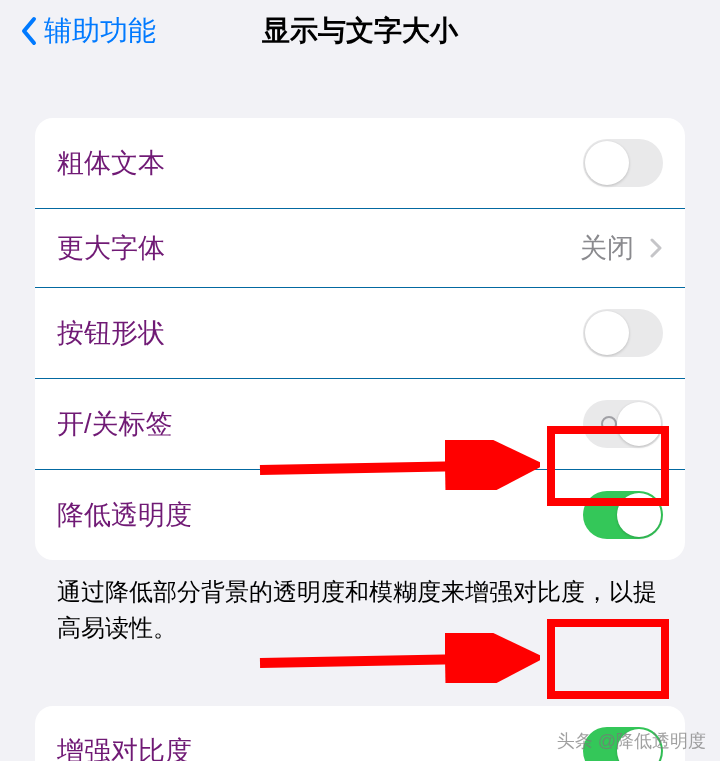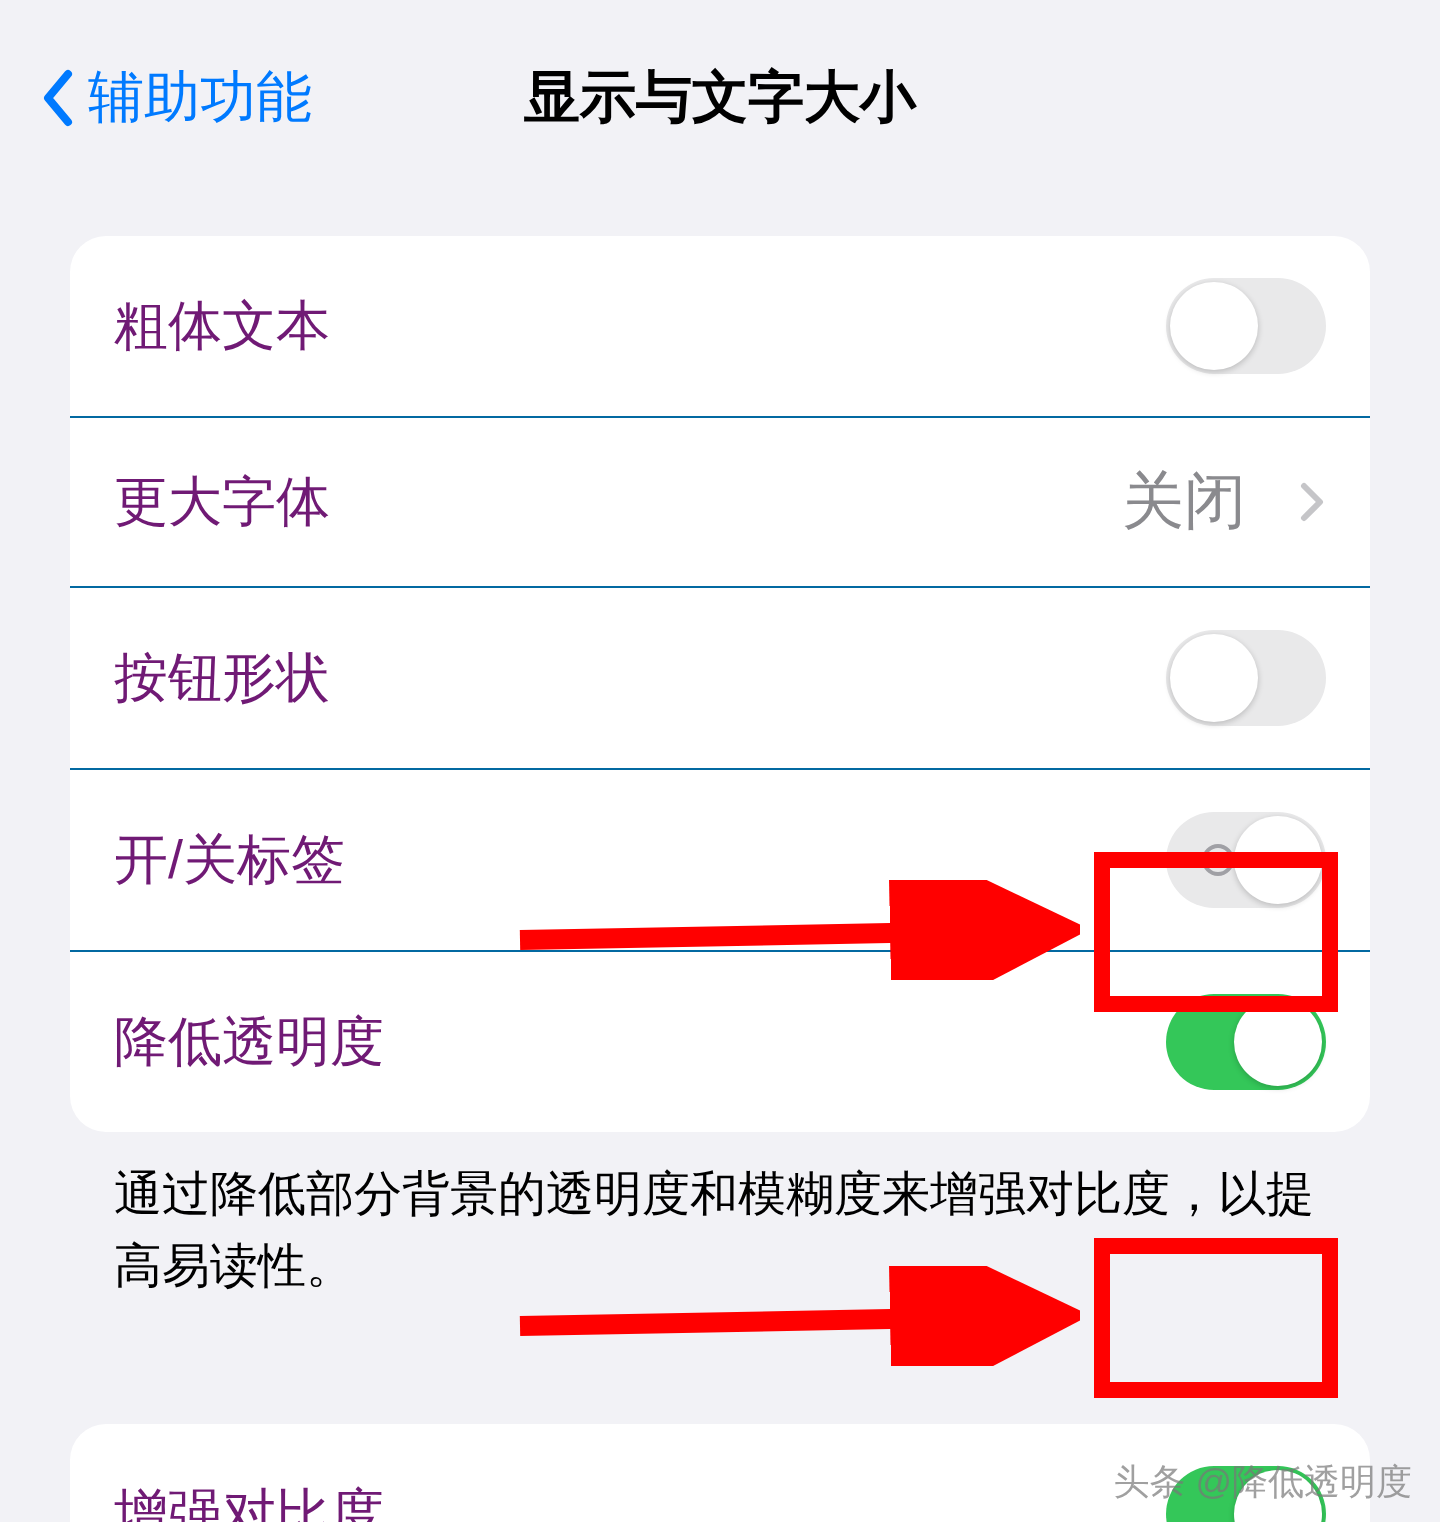--- a/index.html
+++ b/index.html
@@ -7,23 +7,23 @@
       width: 720px;
       height: 761px;
       background: #f2f2f6;
       font-family: -apple-system, "PingFang SC", "Helvetica Neue", sans-serif;
       overflow: hidden;
       position: relative;
     }
     .navbar {
       height: 68px;
       display: flex;
-      align-items: flex-end;
-      position: relative;
-      padding: 0 20px;
+      align-items: flex-start;
+      position: relative;
+      padding: 12px 20px;
     }
     .back-link {
       display: flex;
       align-items: center;
       color: #007aff;
       font-size: 28px;
       font-weight: 400;
       gap: 6px;
     }
     .back-chevron svg { display: block; }
@@ -52,23 +52,23 @@
     }
     .row + .row { border-top: 1px solid #0369a1; }
     .row-label {
       font-size: 27px;
       color: #701a75;
       font-weight: 400;
     }
     .row-value {
       display: flex;
       align-items: center;
-      gap: 26px;
+      gap: 15px;
       color: #8a8a8e;
-      font-size: 31px;
+      font-size: 27px;
     }
     .chevron-right svg { display: block; }
     .toggle {
       width: 80px;
       height: 48px;
       border-radius: 24px;
       position: relative;
       flex-shrink: 0;
     }
     .toggle.off { background: #e9e9ea; }

